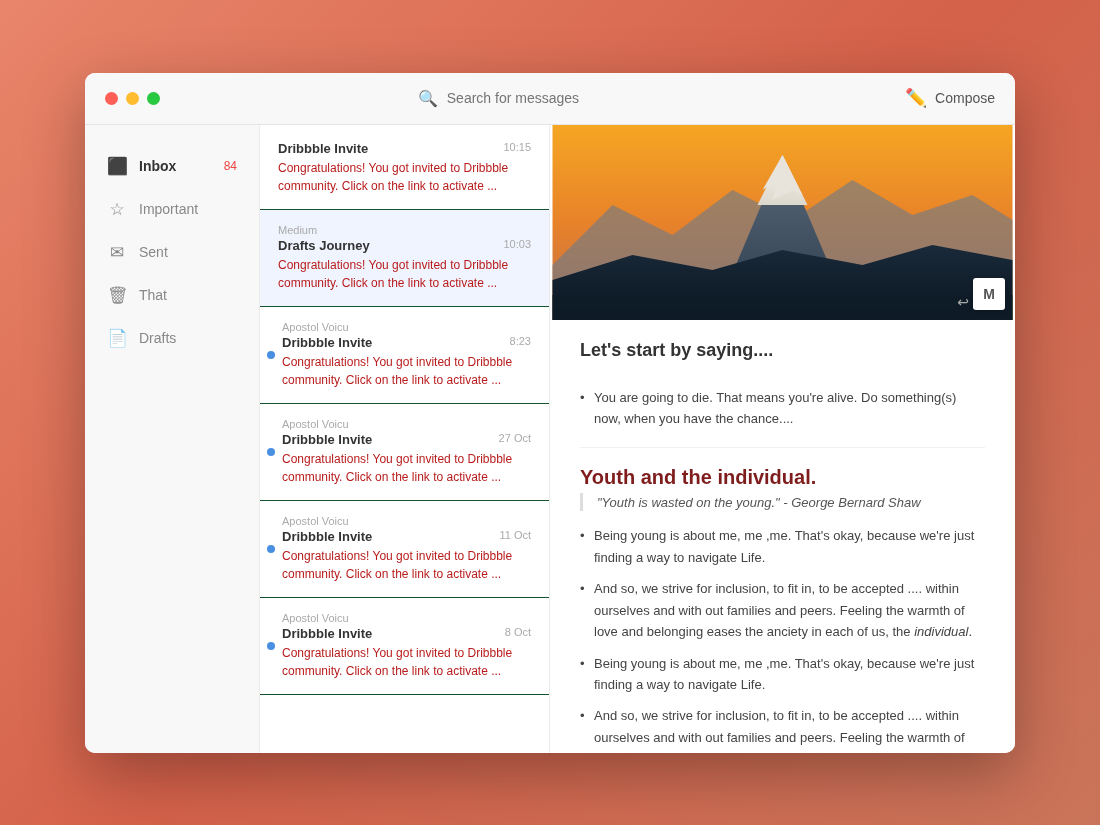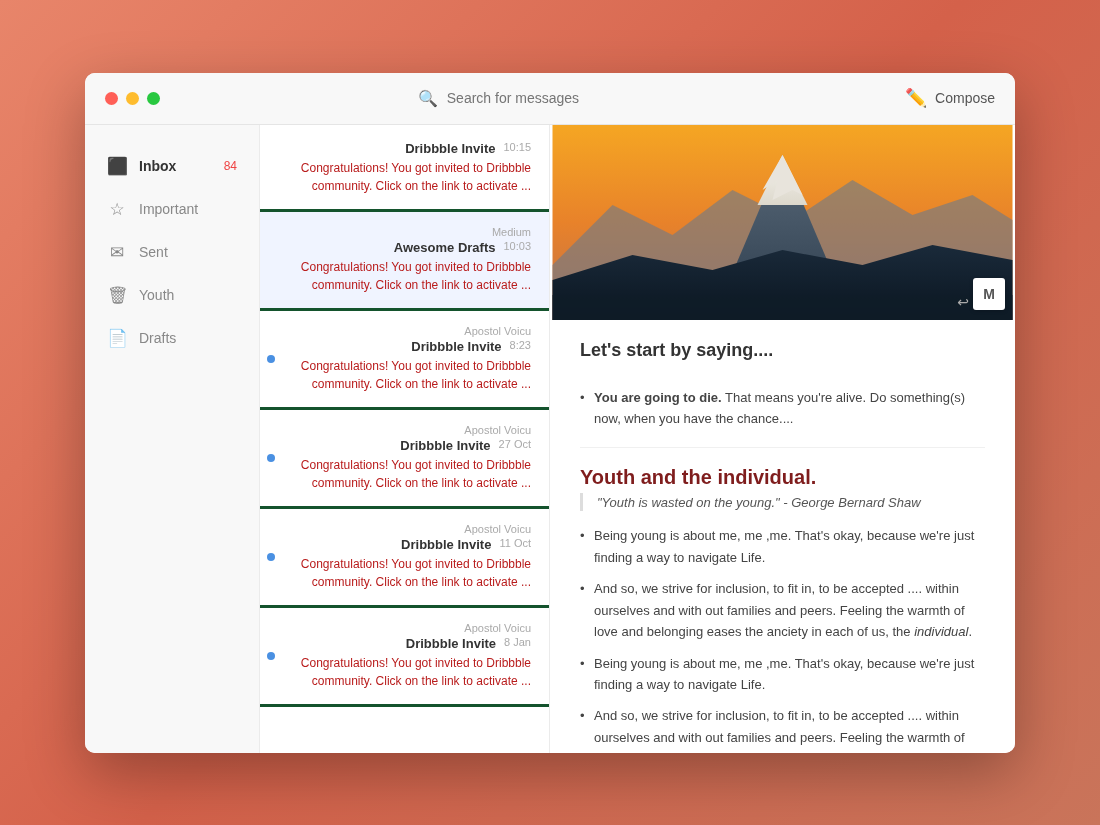--- a/index.html
+++ b/index.html
@@ -125,24 +125,23 @@
     
     .email-list {
       width: 290px;
       background: #fff;
       border-right: 1px solid #ebebeb;
       overflow-y: auto;
       flex-shrink: 0;
     }
     .email-item {
       padding: 14px 18px;
-      border-bottom: 3px solid #14532d;
+      border-bottom: 1px solid #14532d;
       cursor: pointer;
       position: relative;
-      text-align: right;
     }
     .email-item.selected {
       background: #f0f4ff;
     }
     .email-item-header {
       display: flex;
       justify-content: space-between;
       align-items: flex-start;
       margin-bottom: 3px;
     }
@@ -234,21 +233,21 @@
       margin-bottom: 10px;
       padding-left: 14px;
       position: relative;
     }
     .content-bullet::before {
       content: '•';
       position: absolute;
       left: 0;
       color: #444;
     }
-    .content-bold { font-weight: 700; }
+    .content-bold { font-weight: 400; }
     .content-italic { font-style: italic; text-align: right; }
     .section-divider {
       height: 1px;
       background: #f0f0f0;
       margin: 18px 0;
     }
     .section-subtitle {
       font-size: 20px;
       font-weight: 700;
       color: #7f1d1d;
@@ -297,21 +296,21 @@
       <div class="nav-item">
         <span class="nav-icon">☆</span>
         <span>Important</span>
       </div>
       <div class="nav-item">
         <span class="nav-icon">✉</span>
         <span>Sent</span>
       </div>
       <div class="nav-item">
         <span class="nav-icon">🗑</span>
-        <span>Youth</span>
+        <span>That</span>
       </div>
       <div class="nav-item">
         <span class="nav-icon">📄</span>
         <span>Drafts</span>
       </div>
     </div>
 
     <div class="email-list">
 
       <div class="email-item">
@@ -319,21 +318,21 @@
         <div class="email-item-header">
           <span class="email-subject">Dribbble Invite</span>
           <span class="email-time">10:15</span>
         </div>
         <div class="email-preview">Congratulations! You got invited to Dribbble community. Click on the link to activate ...</div>
       </div>
 
       <div class="email-item selected">
         <div class="email-sender">Medium</div>
         <div class="email-item-header">
-          <span class="email-subject">Awesome Drafts</span>
+          <span class="email-subject">Drafts Journey</span>
           <span class="email-time">10:03</span>
         </div>
         <div class="email-preview">Congratulations! You got invited to Dribbble community. Click on the link to activate ...</div>
       </div>
 
       <div class="email-item has-dot">
         <div class="unread-dot"></div>
         <div class="email-sender">Apostol Voicu</div>
         <div class="email-item-header">
           <span class="email-subject">Dribbble Invite</span>
@@ -360,21 +359,21 @@
           <span class="email-time">11 Oct</span>
         </div>
         <div class="email-preview">Congratulations! You got invited to Dribbble community. Click on the link to activate ...</div>
       </div>
 
       <div class="email-item has-dot">
         <div class="unread-dot"></div>
         <div class="email-sender">Apostol Voicu</div>
         <div class="email-item-header">
           <span class="email-subject">Dribbble Invite</span>
-          <span class="email-time">8 Jan</span>
+          <span class="email-time">8 Oct</span>
         </div>
         <div class="email-preview">Congratulations! You got invited to Dribbble community. Click on the link to activate ...</div>
       </div>
     </div>
 
     <div class="email-detail">
 
       <div class="email-hero-image">
         <svg viewBox="0 0 460 195" xmlns="http://www.w3.org/2000/svg" class="mountain-svg">
 

